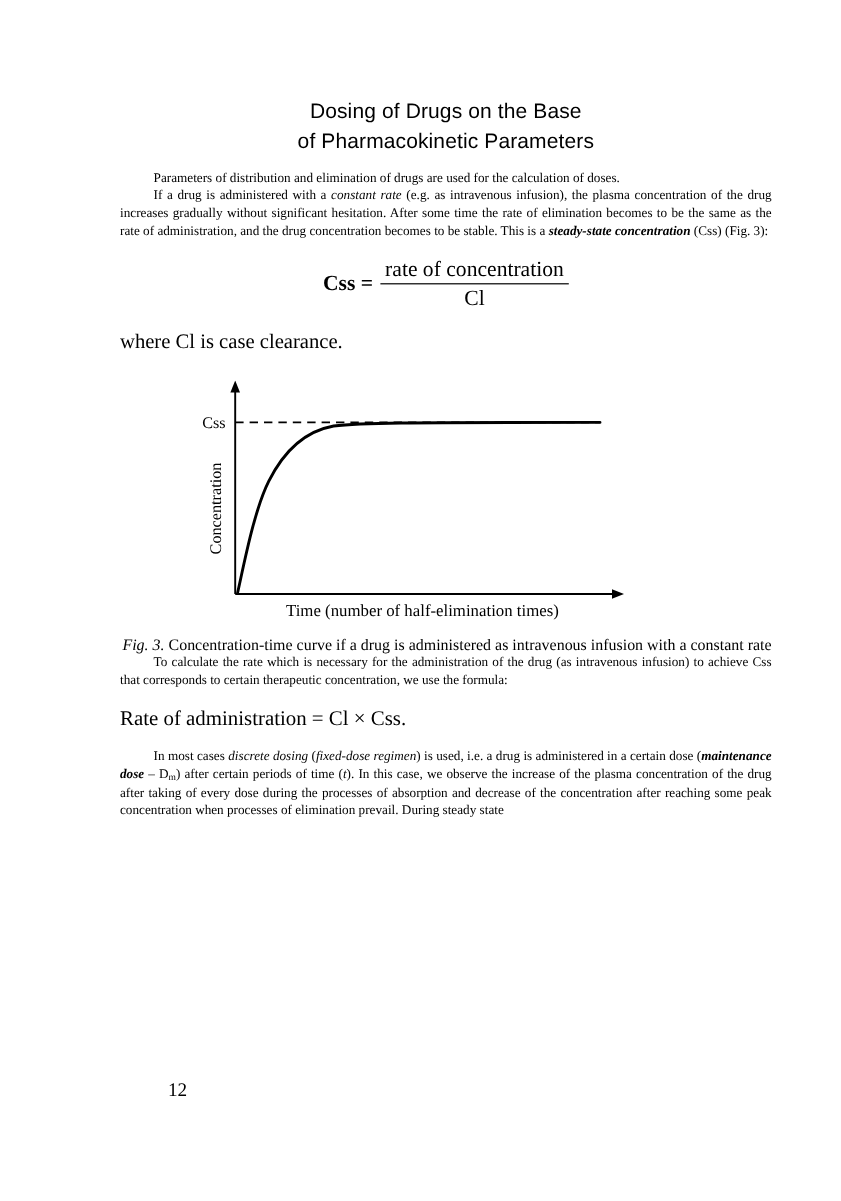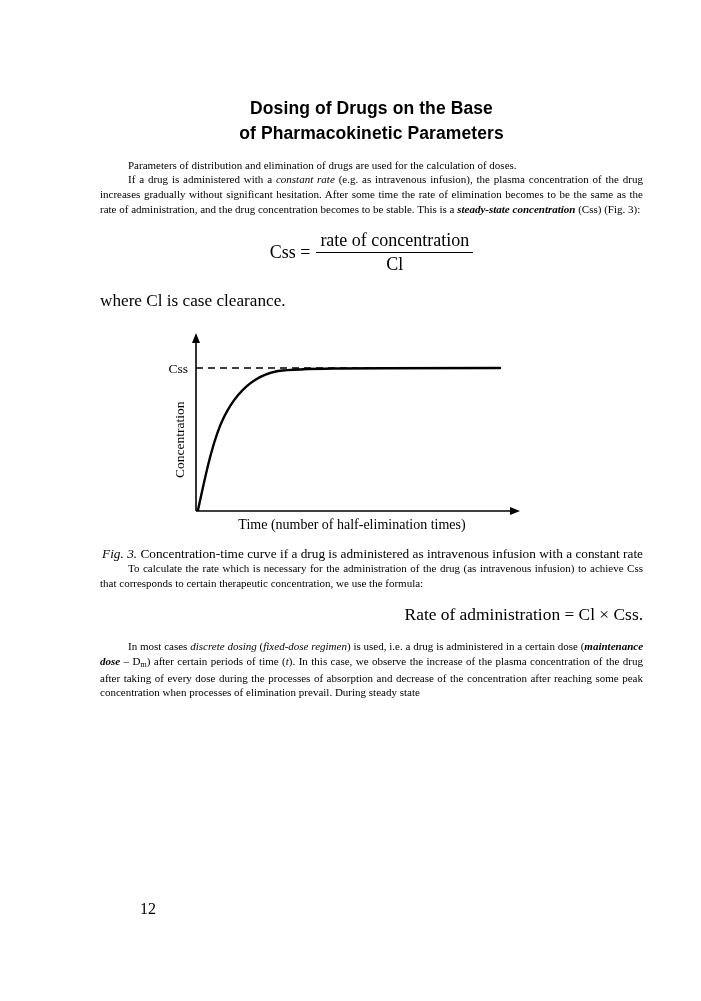--- a/index.html
+++ b/index.html
@@ -23,24 +23,24 @@
   }
   .content {
     position: absolute;
     left: 100px;
     top: 80px;
     width: 543px;
   }
   h1.title {
     font-family: "Liberation Sans", sans-serif;
     font-size: 17.5px;
-    font-weight: bold;
+    font-weight: normal;
     text-align: center;
     line-height: 1.42;
-    margin: 16px 0 12px 0;
+    margin: 0 0 12px 0;
     letter-spacing: 0.1px;
   }
   h1.title .l2 { display: block; }
   p.body {
     font-size: 11px;
     line-height: 1.33;
     margin: 0;
     text-align: justify;
     text-justify: inter-word;
     hyphens: manual;
@@ -62,20 +62,21 @@
     border-bottom: 1.2px solid #000;
   }
   .frac-den {
     display: block;
     padding-top: 1px;
   }
   .css-lhs {
     display: inline-block;
     vertical-align: middle;
     padding-right: 6px;
+    font-weight: bold;
   }
   .where {
     font-size: 17.2px;
     margin: 0;
   }
   .figure {
     margin: 22px 0 0 0;
     position: relative;
     height: 210px;
   }
@@ -84,21 +85,21 @@
     text-align: right;
     line-height: 1.35;
     margin: 12px 0 0 0;
   }
   .fig-caption .figlabel {
     font-style: italic;
   }
   .gap-sm { height: 14px; }
   .gap-md { height: 18px; }
   .center-line {
-    text-align: right;
+    text-align: left;
     font-size: 17.4px;
     margin: 0;
   }
   .page-number {
     position: absolute;
     left: 96px;
     top: 900px;
     font-size: 16px;
     margin-left: 44px;
   }

